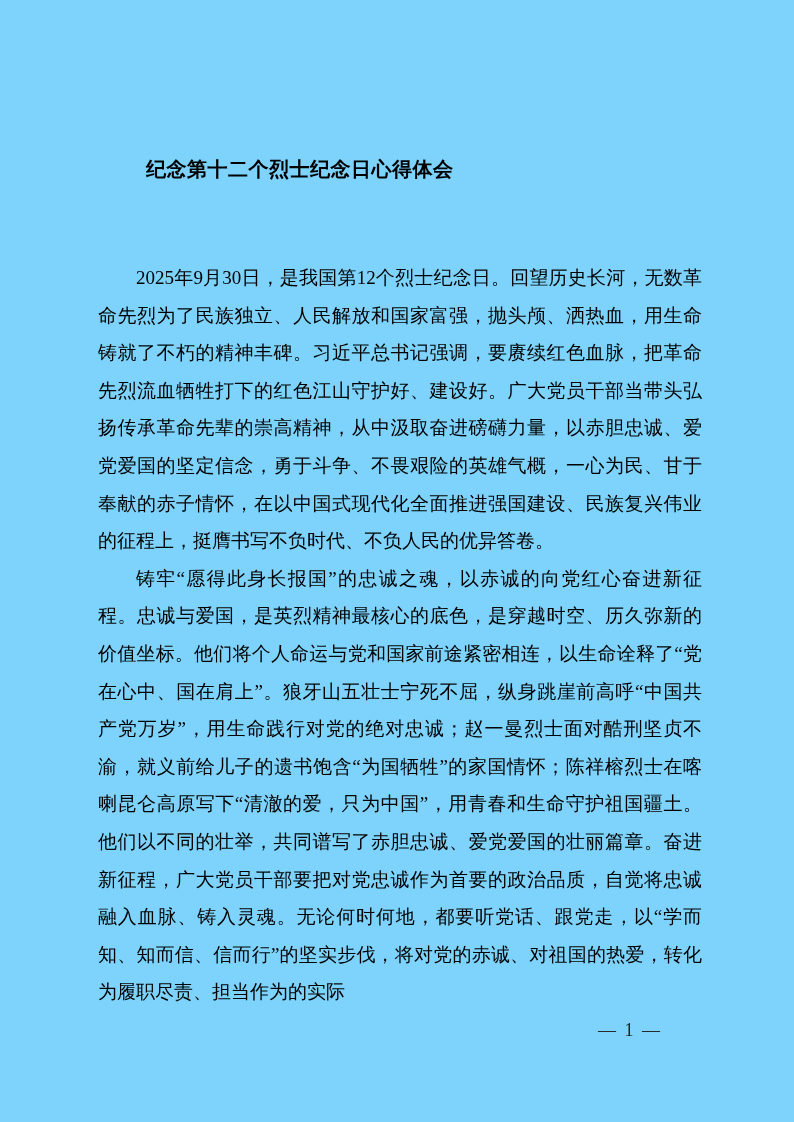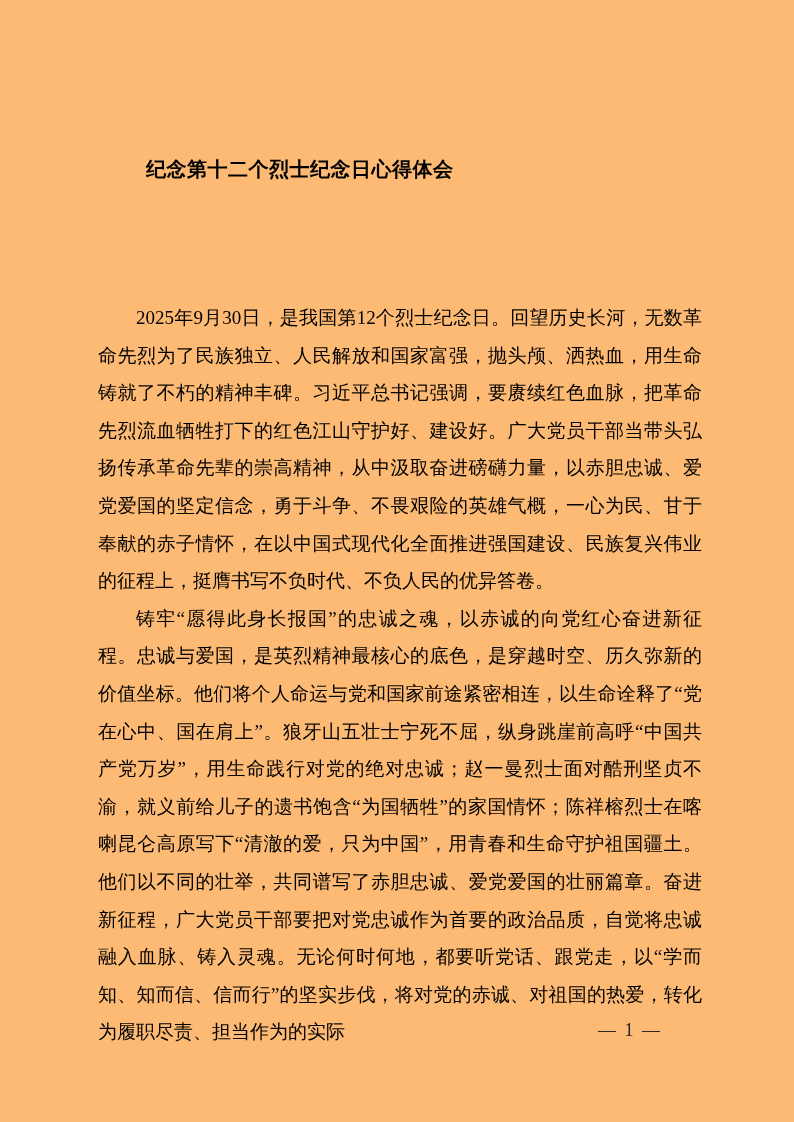--- a/index.html
+++ b/index.html
@@ -4,21 +4,21 @@
 <style>
   html, body {
     margin: 0;
     padding: 0;
     background: #ffffff;
   }
   .page {
     position: relative;
     width: 794px;
     height: 1122px;
-    background: #fdba74;
+    background: #7dd3fc;
     overflow: hidden;
     box-sizing: border-box;
   }
   .doc-title {
     position: absolute;
     left: 146px;
     top: 155px;
     margin: 0;
     font-family: "Liberation Sans", "DejaVu Sans", sans-serif;
     font-weight: bold;
@@ -30,21 +30,20 @@
   }
   .doc-body {
     position: absolute;
     left: 98px;
     top: 259px;
     width: 604px;
     font-family: "Liberation Serif", "DejaVu Serif", serif;
     font-size: 19px;
     line-height: 37.6px;
     color: #000000;
-    margin-top: 40px;
   }
   .para {
     margin: 0;
     padding: 0;
     text-align: justify;
     text-justify: inter-ideograph;
     text-indent: 2em;
     word-break: break-all;
   }
   .page-footer {

